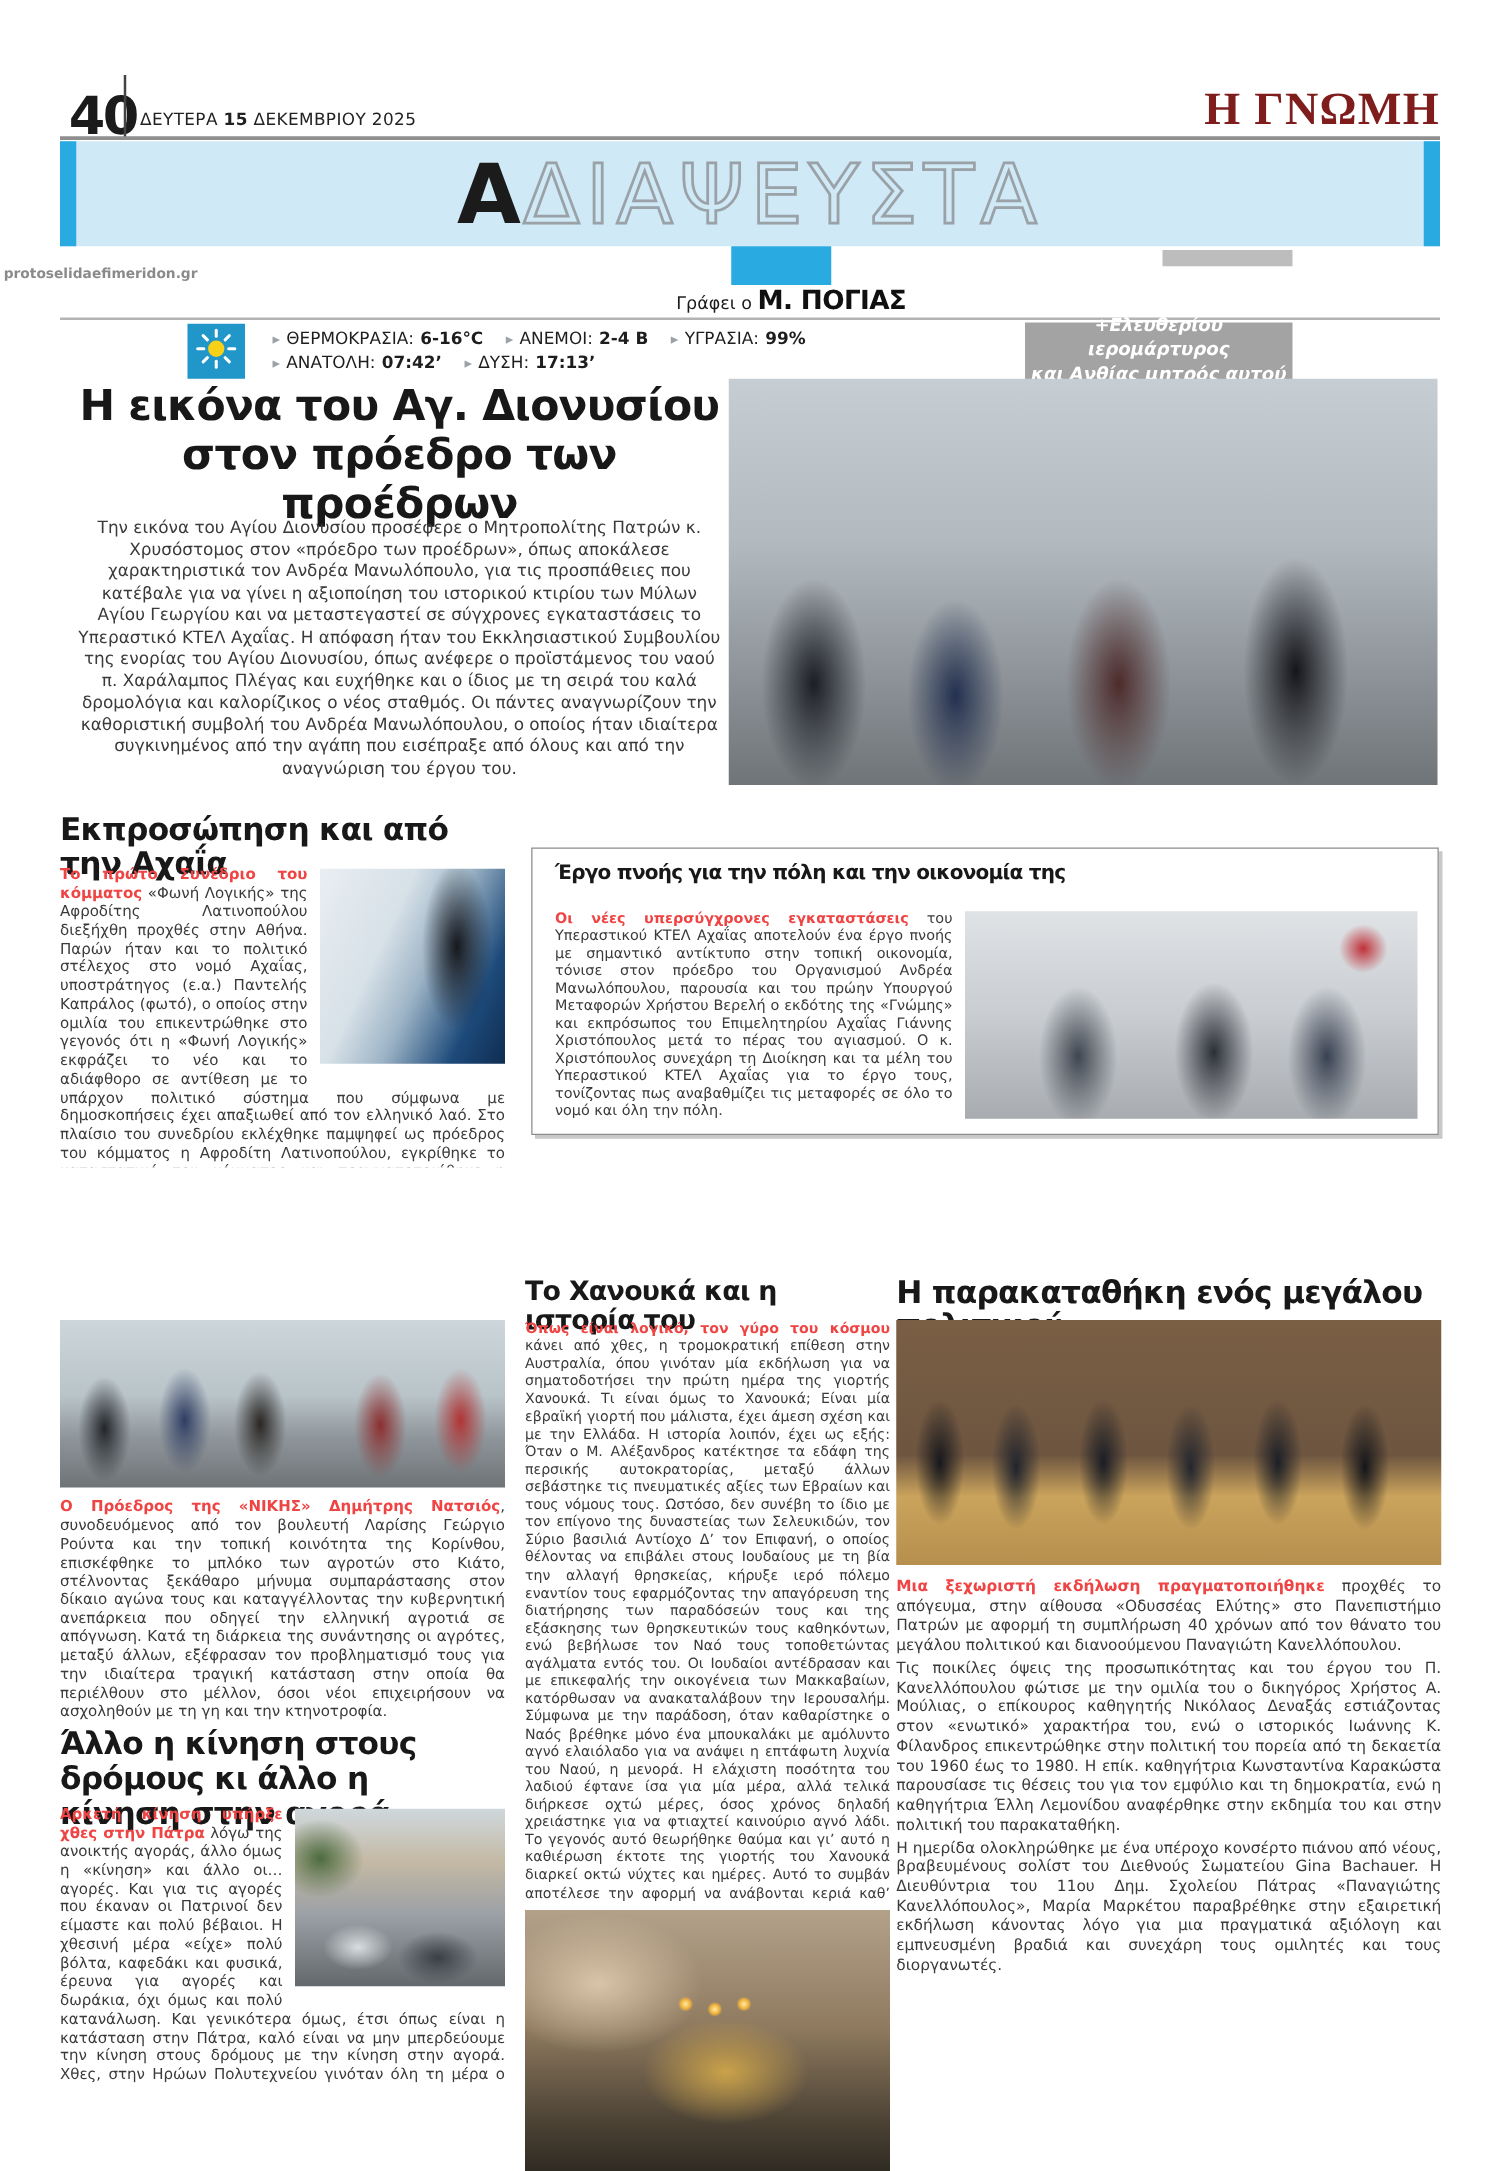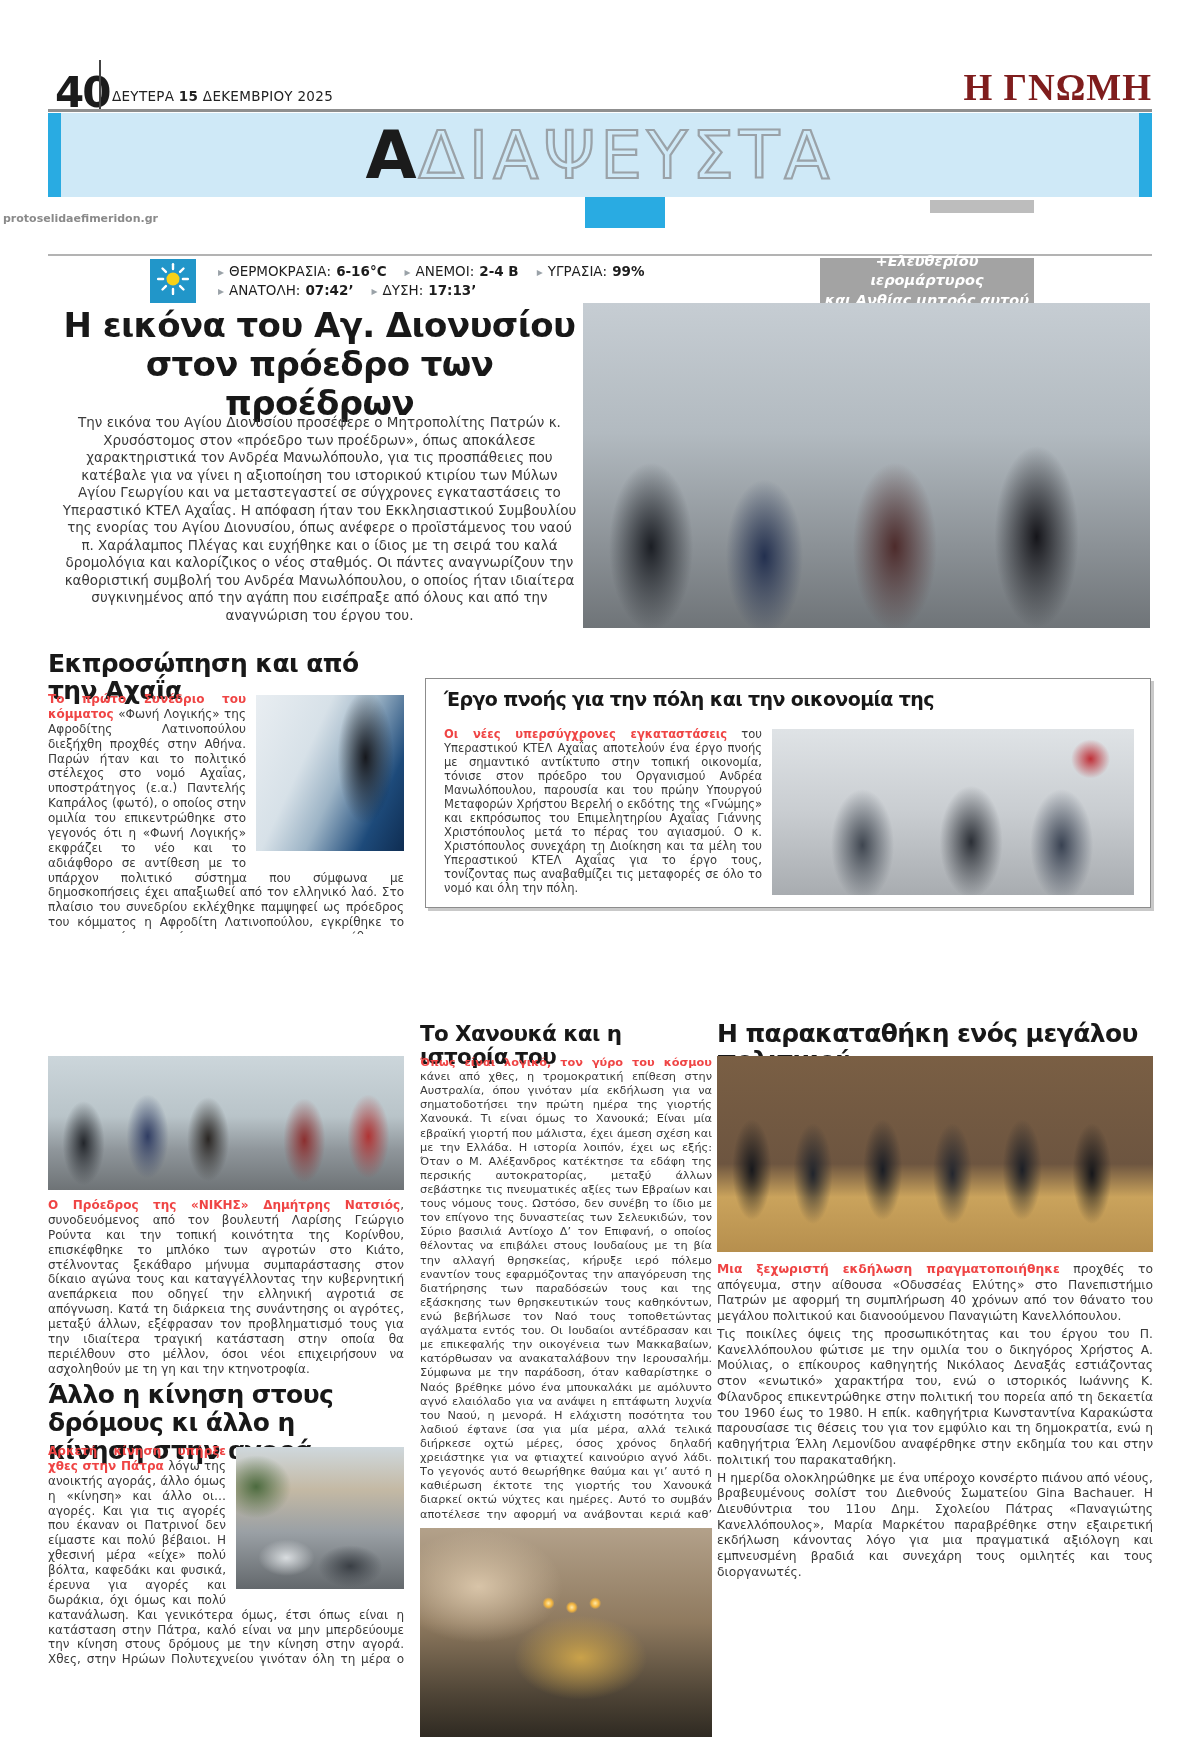--- a/index.html
+++ b/index.html
@@ -111,20 +111,21 @@
   <div class="abs edition-date" style="left:112px;top:88px;"><span>ΔΕΥΤΕΡΑ </span><b>15</b><span> ΔΕΚΕΜΒΡΙΟΥ 2025</span></div>
   <div class="abs masthead" style="right:48px;top:66px;">Η ΓΝΩΜΗ</div>
   <div class="abs rule" style="left:48px;top:109px;width:1104px;height:3px;"></div>
   <div class="abs web-badge" style="left:1020px;top:114px;width:132px;height:24px;">www.gnomip.gr</div>
 
   <div class="abs banner" style="left:48px;top:113px;width:1104px;height:84px;"></div>
   <div class="abs cyanbar" style="left:48px;top:113px;width:13px;height:84px;"></div>
   <div class="abs cyanbar" style="left:1139px;top:113px;width:13px;height:84px;"></div>
   <div class="abs banner-title" style="left:0;top:116px;width:1200px;text-align:center;"><span class="initial">Α</span><span class="outline">ΔΙΑΨΕΥΣΤΑ</span></div>
   <div class="abs cyan-rect" style="left:585px;top:197px;width:80px;height:31px;"></div>
+  <div class="abs byline" style="left:450px;top:228px;width:366px;"><span class="pre">Γράφει ο </span><span class="author">Μ. ΠΟΓΙΑΣ</span></div>
   <div class="abs gray-tab" style="left:930px;top:200px;width:104px;height:13px;"></div>
   <div class="abs rule" style="left:48px;top:254px;width:1104px;height:1.5px;background:#b3b3b3;"></div>
   <div class="abs watermark" style="left:3px;top:212px;">protoselidaefimeridon.gr</div>
 
   <div class="abs sun-box" style="left:150px;top:259px;width:46px;height:44px;">
     <span>
       <svg width="34" height="34" viewBox="0 0 24 24">
         <g stroke="#ffffff" stroke-width="1.7" stroke-linecap="round">
           <line x1="12" y1="1.5" x2="12" y2="5"></line>
             <line x1="12" y1="19" x2="12" y2="22.5"></line>
@@ -182,21 +183,21 @@
   <div class="abs body-text bt-center" style="left:62px;top:414px;width:515px;height:208px;font-size:13.5px;line-height:1.3;text-align:center;">Την εικόνα του Αγίου Διονυσίου προσέφερε ο Μητροπολίτης Πατρών κ. Χρυσόστομος στον «πρόεδρο των προέδρων», όπως αποκάλεσε χαρακτηριστικά τον Ανδρέα Μανωλόπουλο, για τις προσπάθειες που κατέβαλε για να γίνει η αξιοποίηση του ιστορικού κτιρίου των Μύλων Αγίου Γεωργίου και να μεταστεγαστεί σε σύγχρονες εγκαταστάσεις το Υπεραστικό ΚΤΕΛ Αχαΐας. Η απόφαση ήταν του Εκκλησιαστικού Συμβουλίου της ενορίας του Αγίου Διονυσίου, όπως ανέφερε ο προϊστάμενος του ναού π. Χαράλαμπος Πλέγας και ευχήθηκε και ο ίδιος με τη σειρά του καλά δρομολόγια και καλορίζικος ο νέος σταθμός. Οι πάντες αναγνωρίζουν την καθοριστική συμβολή του Ανδρέα Μανωλόπουλου, ο οποίος ήταν ιδιαίτερα συγκινημένος από την αγάπη που εισέπραξε από όλους και από την αναγνώριση του έργου του.</div>
   <div class="abs photo ph-main" style="left:583px;top:303px;width:567px;height:325px;"></div>
 
   <div class="abs headline h-sec" style="left:48px;top:650px;width:360px;">Εκπροσώπηση και από την Αχαΐα</div>
   <div class="abs body-text" style="left:48px;top:692px;width:356px;height:242px;font-size:12px;line-height:1.24;">
     <span class="photo ph-achaia float-photo-right" style="width:148px;height:156px;display:block;"></span>
     <span class="lead">Το πρώτο Συνέδριο του κόμματος</span><span> «Φωνή Λογικής» της Αφροδίτης Λατινοπούλου διεξήχθη προχθές στην Αθήνα. Παρών ήταν και το πολιτικό στέλεχος στο νομό Αχαΐας, υποστράτηγος (ε.α.) Παντελής Καπράλος (φωτό), ο οποίος στην ομιλία του επικεντρώθηκε στο γεγονός ότι η «Φωνή Λογικής» εκφράζει το νέο και το αδιάφθορο σε αντίθεση με το υπάρχον πολιτικό σύστημα που σύμφωνα με δημοσκοπήσεις έχει απαξιωθεί από τον ελληνικό λαό. Στο πλαίσιο του συνεδρίου εκλέχθηκε παμψηφεί ως πρόεδρος του κόμματος η Αφροδίτη Λατινοπούλου, εγκρίθηκε το καταστατικό του κόμματος και πραγματοποιήθηκε  η εκλογή μελών της Κεντρικής Επιτροπής.</span>
   </div>
 
   <div class="abs ergo-box" style="left:425px;top:678px;width:724px;height:228px;">
-    <div class="headline" style="position:absolute;left:18px;top:10px;font-size:19px;">Έργο πνοής για την πόλη και την οικονομία της</div>
+    <div class="headline" style="position:absolute;left:18px;top:10px;font-size:16px;">Έργο πνοής για την πόλη και την οικονομία της</div>
     <div class="body-text" style="position:absolute;left:18px;top:48px;width:318px;height:168px;font-size:11.5px;line-height:1.22;"><span class="lead">Οι νέες υπερσύγχρονες εγκαταστάσεις</span><span> του Υπεραστικού ΚΤΕΛ Αχαΐας αποτελούν ένα έργο πνοής με σημαντικό αντίκτυπο στην τοπική οικονομία, τόνισε στον πρόεδρο του Οργανισμού Ανδρέα Μανωλόπουλου, παρουσία και του πρώην Υπουργού Μεταφορών Χρήστου Βερελή ο εκδότης της «Γνώμης» και εκπρόσωπος του Επιμελητηρίου Αχαΐας Γιάννης Χριστόπουλος μετά το πέρας του αγιασμού. Ο κ. Χριστόπουλος συνεχάρη τη Διοίκηση και τα μέλη του Υπεραστικού ΚΤΕΛ Αχαΐας για το έργο τους, τονίζοντας πως αναβαθμίζει τις μεταφορές σε όλο το νομό και όλη την πόλη.</span></div>
     <div class="photo ph-ergo" style="position:absolute;left:346px;top:50px;width:362px;height:166px;"></div>
   </div>
 
   <div class="abs photo ph-kiato" style="left:48px;top:1056px;width:356px;height:134px;"></div>
   <div class="abs body-text" style="left:48px;top:1198px;width:356px;height:178px;font-size:12px;line-height:1.24;"><span class="lead">Ο Πρόεδρος της «ΝΙΚΗΣ» Δημήτρης Νατσιός</span><span>, συνοδευόμενος από τον βουλευτή Λαρίσης Γεώργιο Ρούντα και την τοπική κοινότητα της Κορίνθου, επισκέφθηκε το μπλόκο των αγροτών στο Κιάτο, στέλνοντας ξεκάθαρο μήνυμα συμπαράστασης στον δίκαιο αγώνα τους και καταγγέλλοντας την κυβερνητική ανεπάρκεια που οδηγεί την ελληνική αγροτιά σε απόγνωση. Κατά τη διάρκεια της συνάντησης οι αγρότες, μεταξύ άλλων, εξέφρασαν τον προβληματισμό τους για την ιδιαίτερα τραγική κατάσταση στην οποία θα περιέλθουν στο μέλλον, όσοι νέοι επιχειρήσουν να ασχοληθούν με τη γη και την κτηνοτροφία.</span></div>
 
   <div class="abs headline h-sec" style="left:48px;top:1381px;width:380px;line-height:1.12;">
     <div>Άλλο η κίνηση στους δρόμους κι άλλο η</div>
     <div>κίνηση στην αγορά</div>

